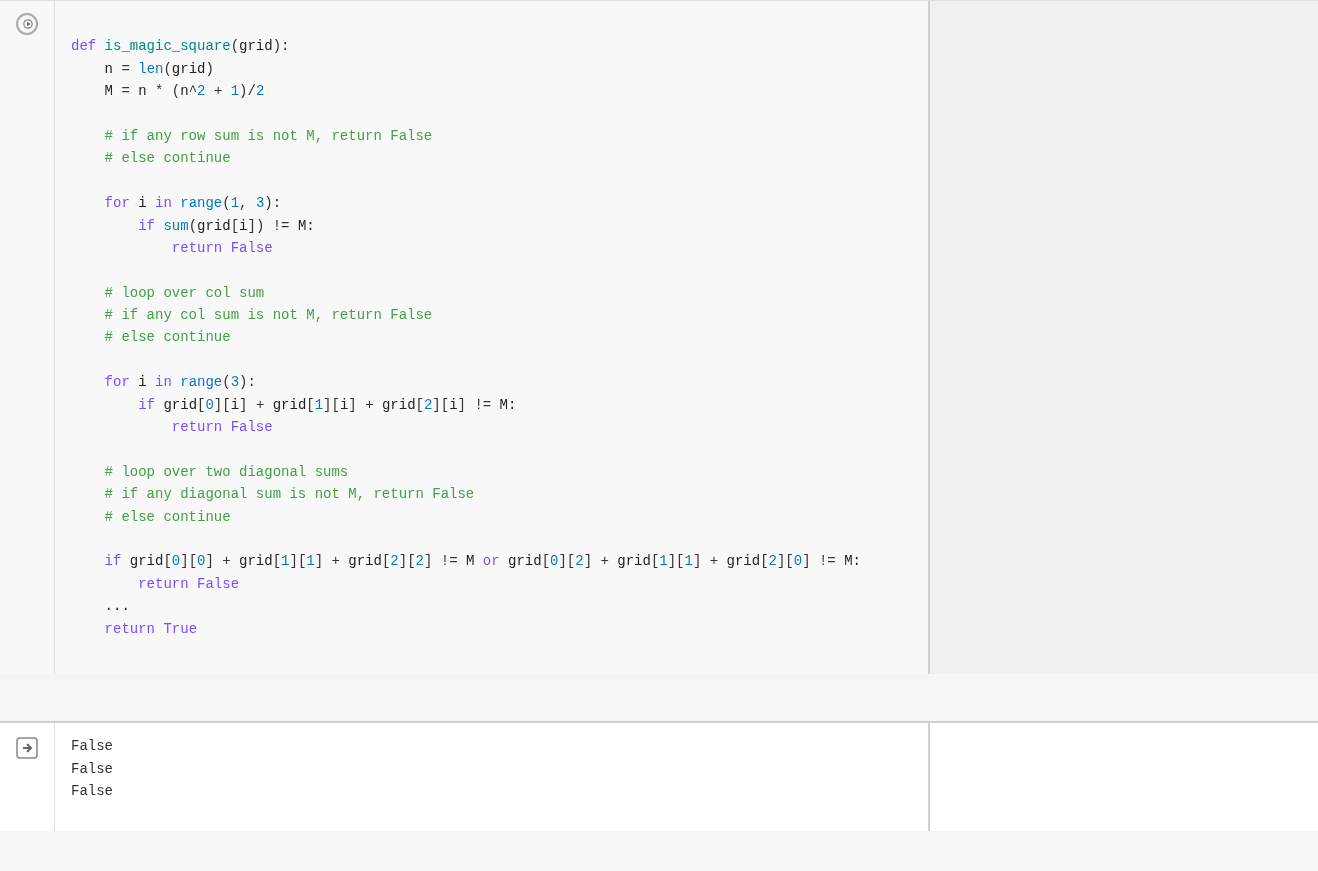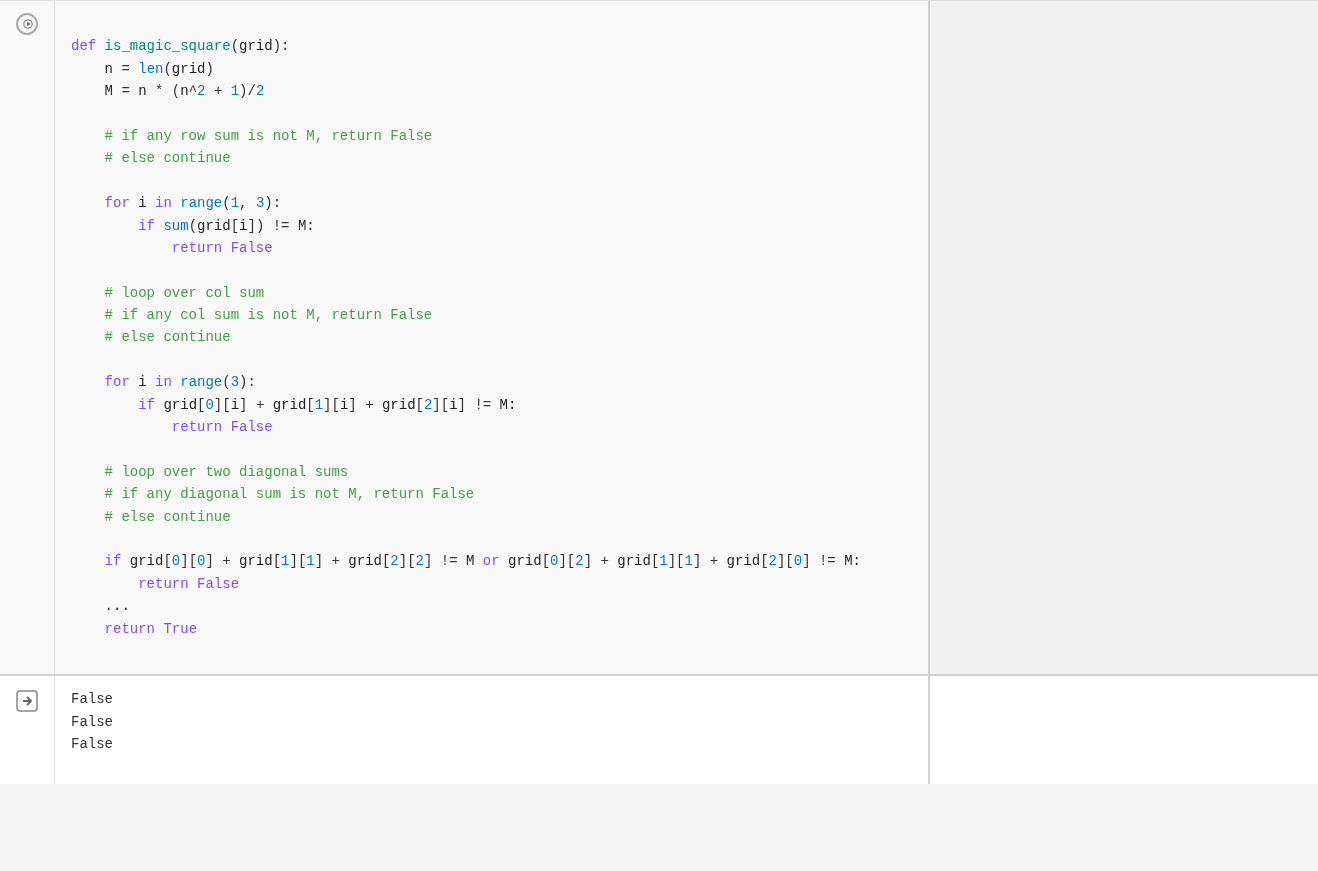--- a/index.html
+++ b/index.html
@@ -15,20 +15,21 @@
       width: 1318px;
       height: 871px;
       overflow: hidden;
     }
 
     .notebook-container {
       display: flex;
       flex-direction: column;
       height: 769px;
       background: #f5f5f5;
+      gap: 47px;
     }
 
     .cell-code {
       display: flex;
       flex-direction: row;
       background: #f8f8f8;
       border-top: 1px solid #e0e0e0;
       flex: 1;
     }
 

